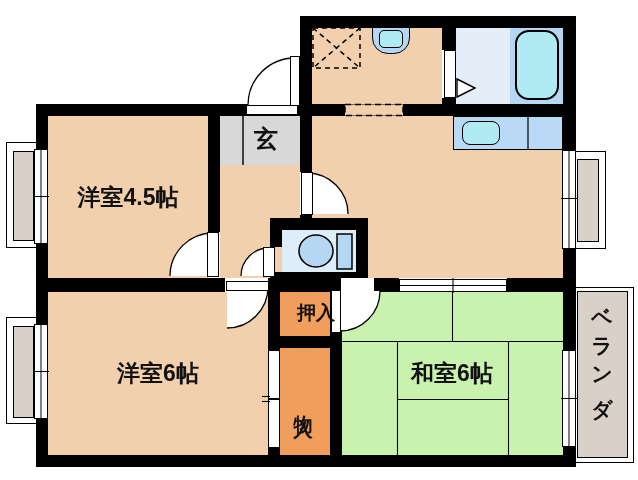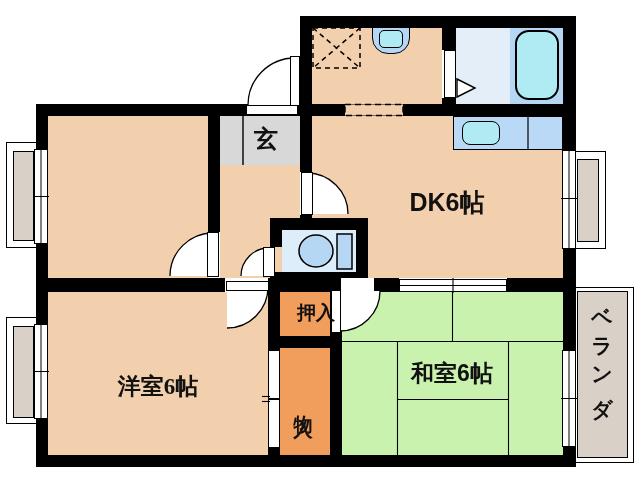--- a/index.html
+++ b/index.html
@@ -170,21 +170,21 @@
     <line x1="243" y1="116" x2="243" y2="165" stroke="#000" stroke-width="1.4"></line>
   </svg>
 
   <div class="leaf" style="left:290px;top:56px;width:10px;height:50px;"></div>
   <div class="leaf" style="left:301px;top:172px;width:12px;height:43px;"></div>
   <div class="leaf" style="left:207px;top:232px;width:12px;height:45px;"></div>
   <div class="leaf" style="left:263px;top:247px;width:12px;height:30px;"></div>
   <div class="leaf" style="left:226px;top:281px;width:43px;height:10px;"></div>
   <div class="leaf" style="left:331px;top:290px;width:10px;height:43px;"></div>
 
-  <div class="label" style="left:447px;top:202px;font-size:25px;">DK6帖</div>
-  <div class="label" style="left:158px;top:386px;font-size:23px;font-family:Liberation Serif, serif;">洋室6帖</div>
+  <div class="label" style="left:128px;top:197px;font-size:23px;">洋室4.5帖</div>
+  <div class="label" style="left:158px;top:373px;font-size:23px;">洋室6帖</div>
   <div class="label" style="left:452px;top:373px;font-size:23px;">和室6帖</div>
   <div class="label" style="left:266px;top:139px;font-size:24px;">玄</div>
   <div class="label" style="left:305px;top:313px;font-size:19px;margin-left:11px;">押入</div>
   <div class="label vert" style="left:303px;top:403px;font-size:19px;letter-spacing:3px;">物入</div>
   <div class="label vert" style="left:602px;top:352px;font-size:21px;letter-spacing:6px;">ベランダ</div>
 
 </div>
 
 </body></html>

